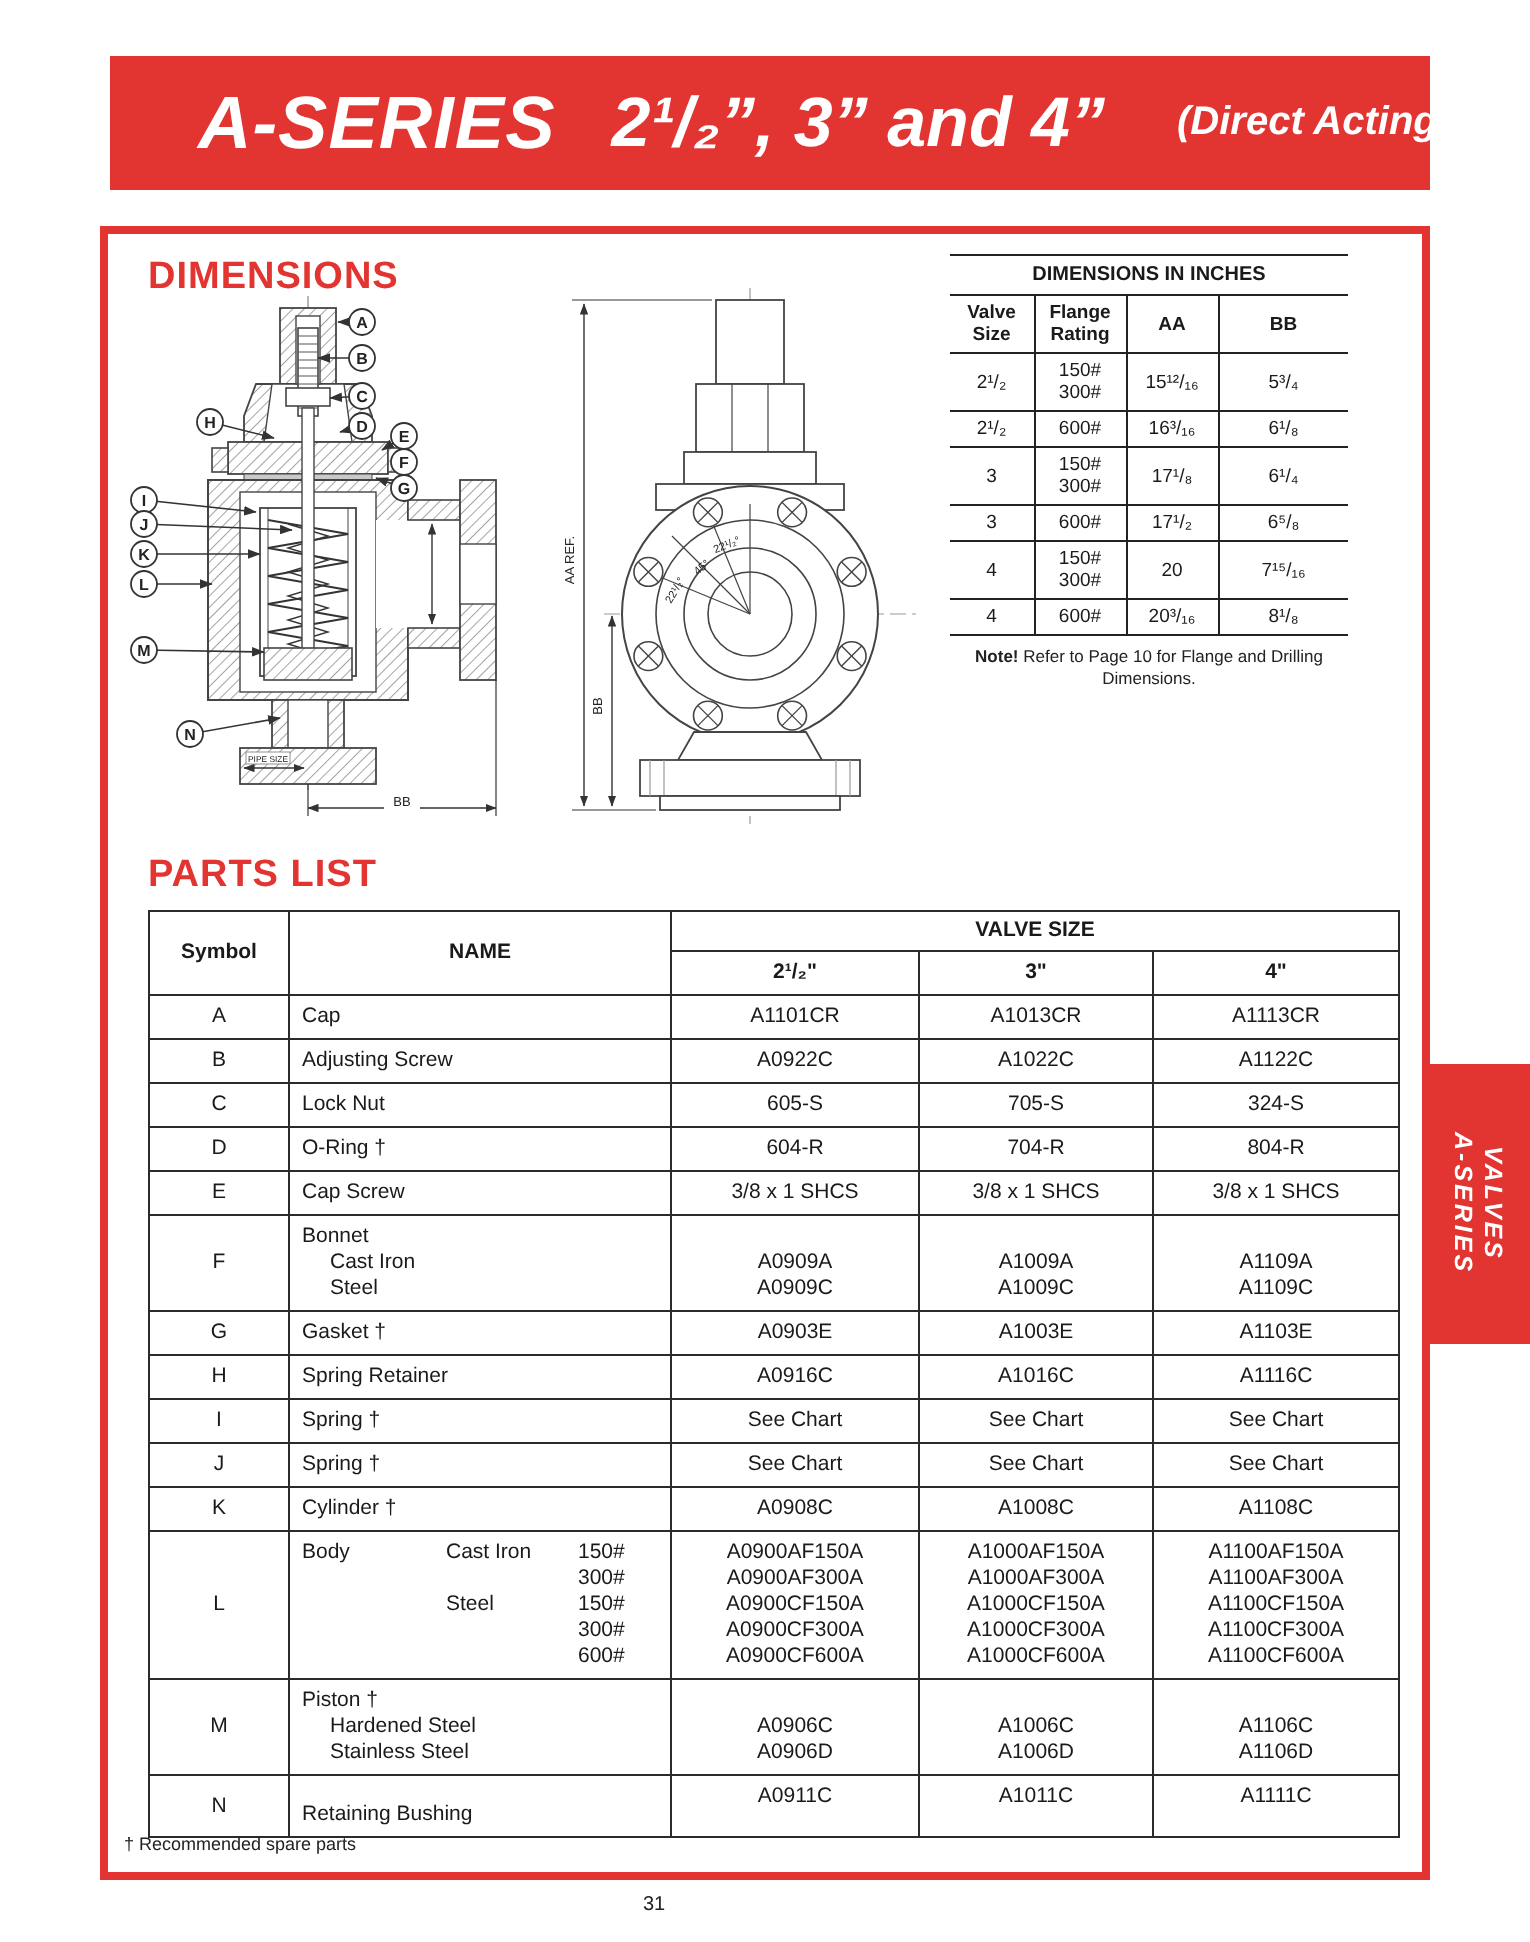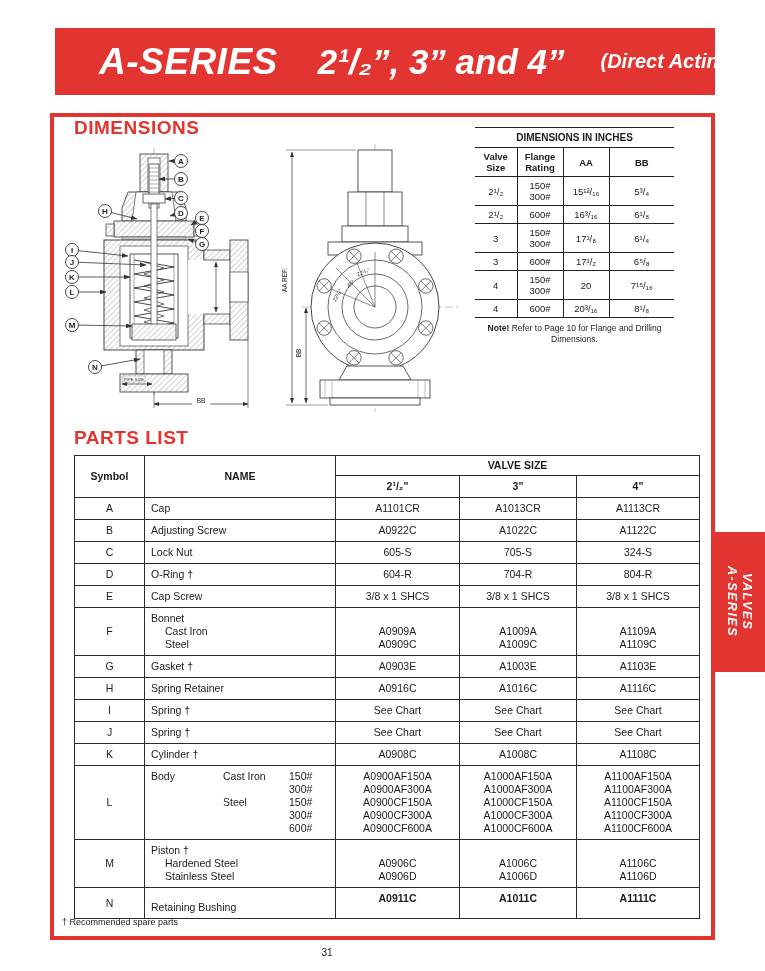--- a/index.html
+++ b/index.html
@@ -7,30 +7,30 @@
     width:765px;height:971px;position:relative;background:#ffffff;
     font-family:"Liberation Sans","DejaVu Sans",sans-serif;color:#1a1a1a;
     -webkit-font-smoothing:antialiased;
   }
   .banner{
     position:absolute;left:55px;top:28px;width:660px;height:67px;
     background:#e23430;color:#fff;display:flex;align-items:center;
     font-style:italic;font-weight:bold;white-space:nowrap;overflow:hidden;
   }
   .banner .b1{font-size:37px;margin-left:44px;letter-spacing:.5px;}
-  .banner .b2{font-size:35px;margin-left:40px;}
+  .banner .b2{font-size:35px;margin-left:28px;}
   .banner .b3{font-size:20px;margin-left:36px;}
   .content-box{
     position:absolute;left:50px;top:113px;width:657px;height:819px;
     border:4px solid #e23430;background:#fff;
   }
   .sec-title{
     position:absolute;color:#e23430;font-weight:bold;font-size:19px;letter-spacing:.5px;
   }
-  .dims-title{left:20px;top:0;}
+  .dims-title{left:20px;top:11px;}
   .parts-title{left:20px;top:310px;}
 
   
   .dims-table{position:absolute;left:421px;top:10px;width:199px;}
   .dt-title{border-top:1.5px solid #222;border-bottom:1.5px solid #222;
     text-align:center;font-weight:bold;font-size:10px;padding:4px 0;}
   table.dt{border-collapse:collapse;width:100%;font-size:9.5px;}
   .dt th,.dt td{border-bottom:1.4px solid #222;text-align:center;padding:3px 1px;line-height:11px;}
   .dt th{font-weight:bold;}
   .dt th + th,.dt td + td{border-left:1.4px solid #222;}
@@ -39,21 +39,21 @@
   
   .parts-table-wrap{position:absolute;left:20px;top:338px;}
   table.parts{border-collapse:collapse;table-layout:fixed;width:625px;font-size:10.5px;}
   .parts th,.parts td{border:1.4px solid #2b2b2b;padding:4px 6px;line-height:13px;vertical-align:middle;}
   .parts th{font-weight:bold;text-align:center;}
   .parts td.sym{text-align:center;}
   .parts td.val{text-align:center;}
   .parts td.name{text-align:left;}
   .parts .ind{padding-left:14px;}
   .row-n td.name{vertical-align:bottom;padding-top:13px;}
-  .row-n td.val{vertical-align:top;font-weight:bold;}
+  .row-n td.val{vertical-align:top;}
   .lrow{display:flex;}
   .l-name{width:72px;}
   .l-mat{width:66px;}
   .l-rat{width:34px;}
 
   .footnote{position:absolute;left:8px;top:800px;font-size:9px;color:#222;}
 
   .side-tab{
     position:absolute;left:712px;top:532px;width:53px;height:140px;background:#e23430;
     display:flex;align-items:center;justify-content:center;

